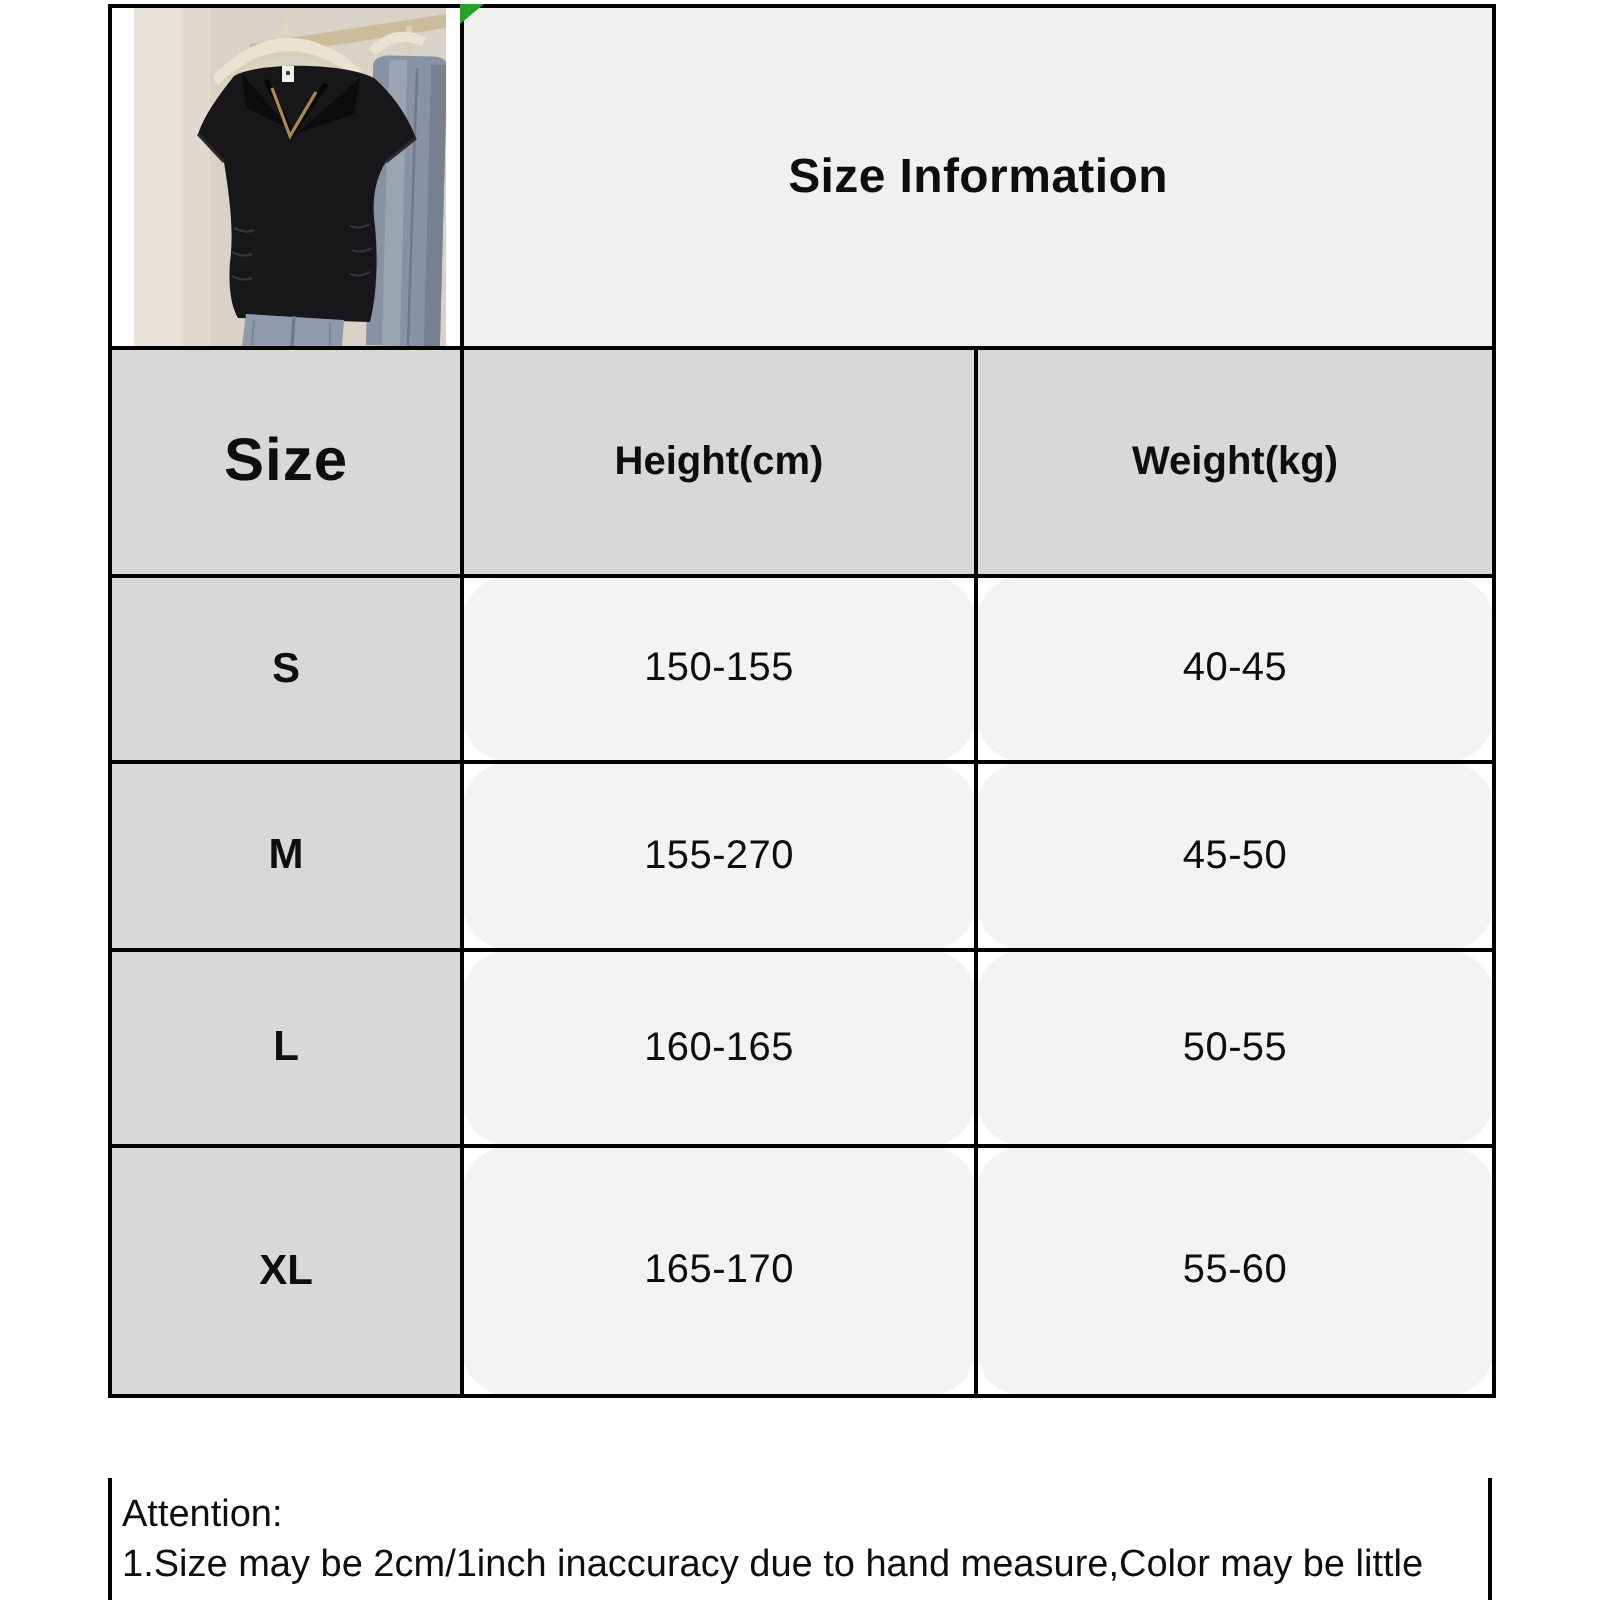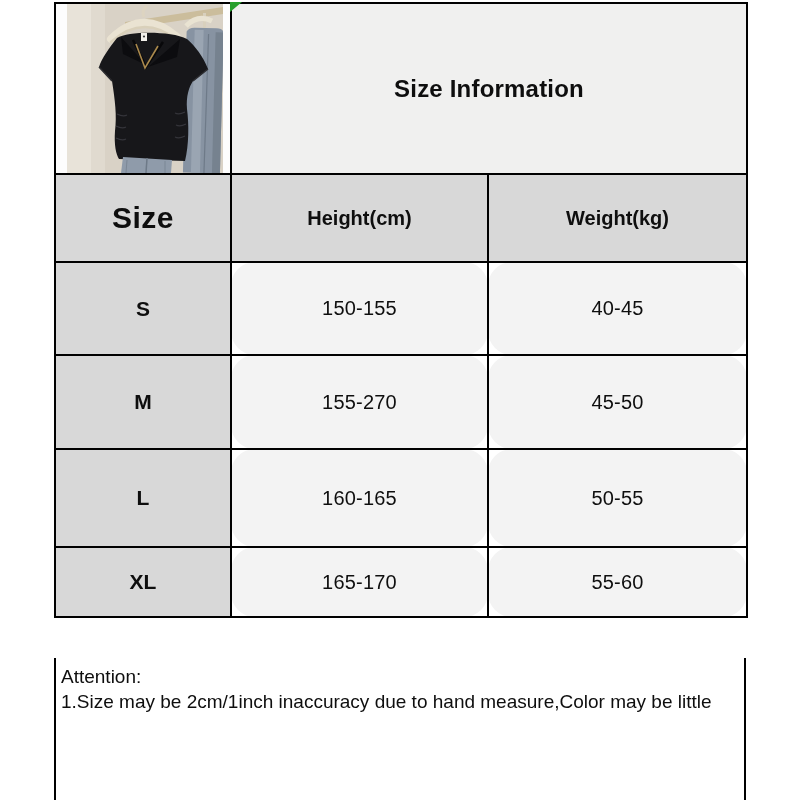--- a/index.html
+++ b/index.html
@@ -13,22 +13,22 @@
   }
   table.size-table{
     border-collapse:collapse;table-layout:fixed;width:692px;padding-left:36px;
   }
   table.size-table td{
     border:2px solid #000000;padding:0;text-align:center;vertical-align:middle;
     overflow:hidden;
   }
   col.c1{width:176px;} col.c2{width:257px;} col.c3{width:259px;}
   tr.r-photo{height:171px;}
-  tr.r-head{height:88px;}
-  tr.r-s{height:93px;} tr.r-m{height:94px;} tr.r-l{height:98px;} tr.r-xl{height:70px;}
+  tr.r-head{height:114px;}
+  tr.r-s{height:93px;} tr.r-m{height:94px;} tr.r-l{height:98px;} tr.r-xl{height:125px;}
   td.photo-cell{background:#fdfdfd;vertical-align:top;text-align:left;}
   td.photo-cell svg{display:block;margin-left:11px;}
   td.title-cell{background:#f0f0ef;}
   .title-text{font-size:24px;font-weight:700;letter-spacing:0.2px;}
   td.head{background:#d8d8d8;font-weight:700;font-size:20px;}
   td.head.size-head{font-size:30px;letter-spacing:0.5px;}
   td.size-col{background:#d8d8d8;font-weight:700;font-size:21px;}
   td.val{background:#f3f3f3;font-weight:400;font-size:20px;letter-spacing:0.2px;border-radius:24px;}
   .attention{
     box-sizing:border-box;width:692px;height:147px;background:#ffffff;

